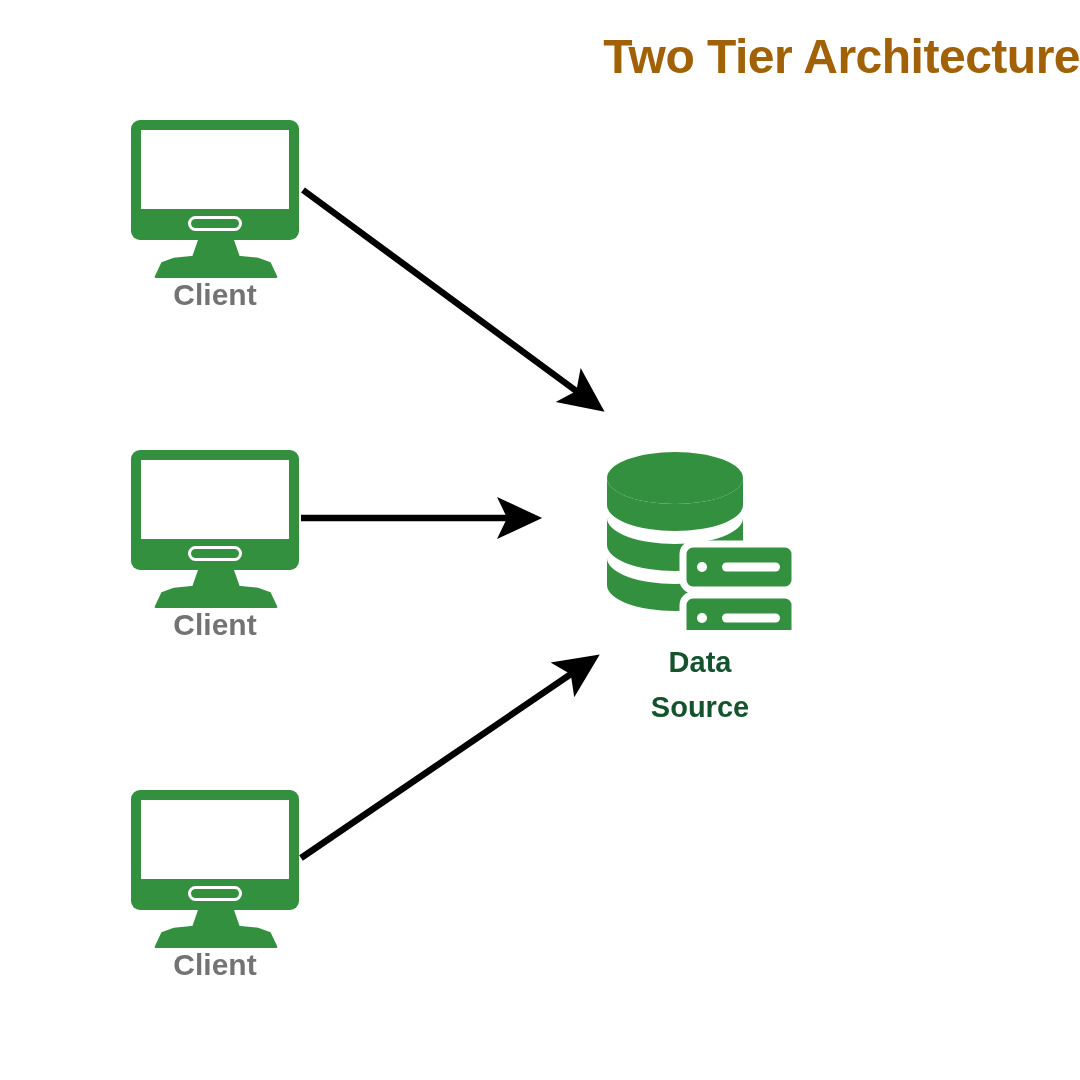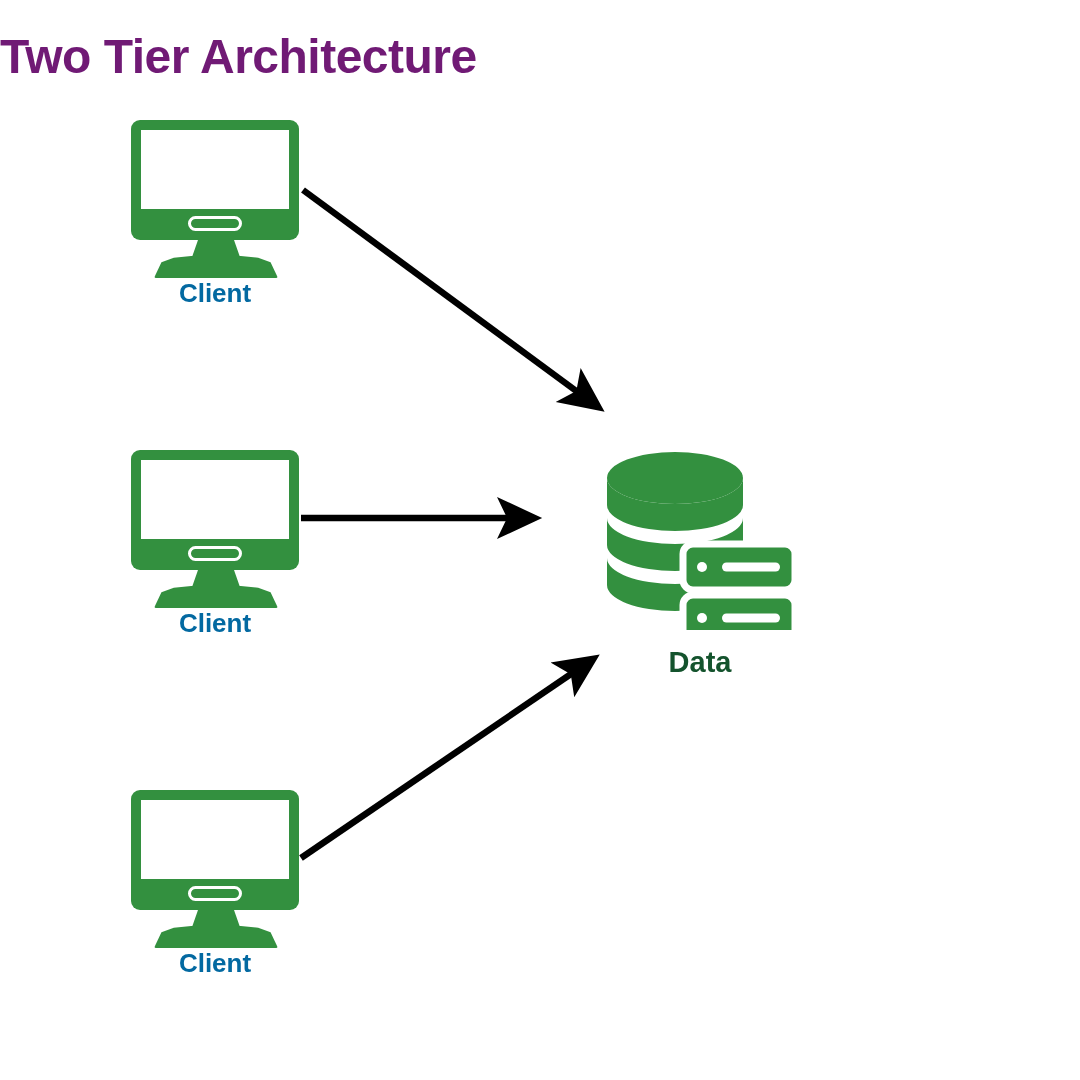--- a/index.html
+++ b/index.html
@@ -18,24 +18,24 @@
     background: #ffffff;
     overflow: hidden;
   }
 
   
   .diagram-title {
     position: absolute;
     left: 0;
     top: 28px;
     width: 1080px;
-    text-align: left;
+    text-align: right;
     font-size: 48px;
     font-weight: 700;
-    color: #701a75;
+    color: #a16207;
     letter-spacing: -0.5px;
     line-height: 1.2;
   }
 
   
   .client-node {
     position: absolute;
     width: 230px;
   }
   .client-node .monitor-wrap {
@@ -95,23 +95,23 @@
     background: var(--green);
     border-radius: 40px 40px 6px 6px;
     clip-path: polygon(0% 100%, 6% 28%, 16% 8%, 30% 0%, 70% 0%, 84% 8%, 94% 28%, 100% 100%);
   }
   .client-label {
     position: absolute;
     left: 0;
     top: 158px;
     width: 168px;
     text-align: center;
-    font-size: 26px;
+    font-size: 30px;
     font-weight: 700;
-    color: #0369a1;
+    color: #737373;
   }
 
   
   .db-node {
     position: absolute;
   }
   .db-icon {
     position: absolute;
     left: 0;
     top: 0;
@@ -215,16 +215,17 @@
       </g>
 
       <g>
         <rect x="78" y="155" width="112" height="46" rx="10" ry="10" fill="#33903F" stroke="#ffffff" stroke-width="7"></rect>
         <circle cx="97" cy="178" r="5" fill="#ffffff"></circle>
         <rect x="117" y="173.5" width="58" height="9" rx="4.5" ry="4.5" fill="#ffffff"></rect>
       </g>
     </svg>
     <div class="db-label">
       <div>Data</div>
+      <div>Source</div>
     </div>
   </div>
 
 </div>
 
 </body></html>

